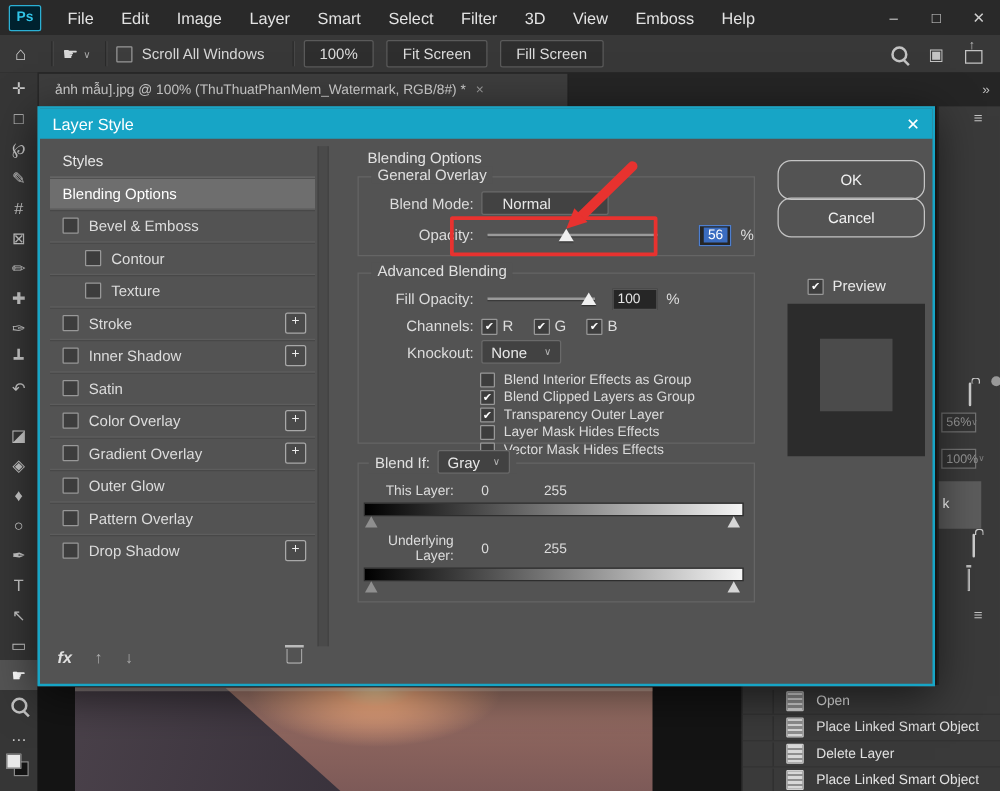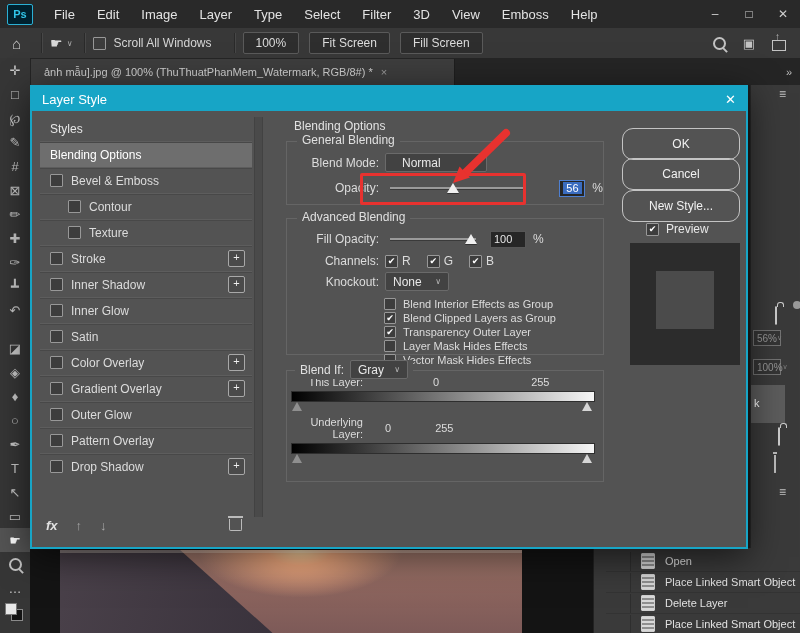--- a/index.html
+++ b/index.html
@@ -59,21 +59,21 @@
     background:
       radial-gradient(ellipse 150px 70px at 52% 0%, #ffdca6 0%, #f0a97e 22%, rgba(190,120,100,0) 68%),
       linear-gradient(180deg,#a37a6d 0%,#8d655e 45%,#7d5a58 100%);}
   #photo::before{content:"";position:absolute;inset:0;
       clip-path:polygon(0 0,26% 0,46% 100%,0 100%);
       background:linear-gradient(105deg,#4a414a 0%,#322c36 70%);}
   #photo::after{content:"";position:absolute;left:0;top:0;width:100%;height:3px;background:rgba(255,243,225,.35);}
 
   
   #history{left:593px;top:548px;width:207px;height:85px;background:#3a3a3a;border-left:1px solid #222;padding-top:3px;box-sizing:border-box;}
-  .hrow{height:20px;display:flex;align-items:center;border-bottom:1px solid #333;margin-left:12px;}
+  .hrow{height:20px;display:flex;align-items:center;border-bottom:1px solid #333;}
   .hwell{width:14px;height:19px;border-right:1px solid #2e2e2e;flex:none;}
   .doc-icon{width:12px;height:14px;margin-left:8px;flex:none;border-radius:1px;background:
      repeating-linear-gradient(180deg,#d8d8d8 0 2px,#8f8f8f 2px 4px);border:1px solid #cfcfcf;}
   .hrow span{margin-left:10px;font-size:11px;color:#e2e2e2;white-space:nowrap;}
 
   
   #rightstrip{left:750px;top:85px;width:50px;height:463px;background:#3a3a3a;border-left:1px solid #282828;}
   .rs{position:absolute;color:#c5c5c5;}
   .lockic{width:9px;height:7px;border:1px solid #ccc;border-radius:1px;position:relative;}
   .lockic::before{content:"";position:absolute;top:-5px;left:1px;width:5px;height:4px;border:1px solid #ccc;border-bottom:none;border-radius:3px 3px 0 0;}
@@ -154,21 +154,21 @@
 <body>
 
 <div id="app">
 
   <div id="menubar" class="abs">
     <div id="ps-logo">Ps</div>
     <span class="menu-item">File</span>
     <span class="menu-item">Edit</span>
     <span class="menu-item">Image</span>
     <span class="menu-item">Layer</span>
-    <span class="menu-item">Type</span>
+    <span class="menu-item">Smart</span>
     <span class="menu-item">Select</span>
     <span class="menu-item">Filter</span>
     <span class="menu-item">3D</span>
     <span class="menu-item">View</span>
     <span class="menu-item">Emboss</span>
     <span class="menu-item">Help</span>
     <div id="win-controls">
       <span class="winbtn">–</span>
       <span class="winbtn">□</span>
       <span class="winbtn">✕</span>
@@ -354,24 +354,20 @@
           <span>Stroke</span>
           <span class="plus">+</span>
         </div>
         <div class="srow">
           <span class="cb"></span>
           <span>Inner Shadow</span>
           <span class="plus">+</span>
         </div>
         <div class="srow">
           <span class="cb"></span>
-          <span>Inner Glow</span>
-        </div>
-        <div class="srow">
-          <span class="cb"></span>
           <span>Satin</span>
         </div>
         <div class="srow">
           <span class="cb"></span>
           <span>Color Overlay</span>
           <span class="plus">+</span>
         </div>
         <div class="srow">
           <span class="cb"></span>
           <span>Gradient Overlay</span>
@@ -396,21 +392,21 @@
         <span id="fx-ic">fx</span>
         <span class="updown">↑</span>
         <span class="updown">↓</span>
         <span class="trash" style="margin-left:auto;margin-right:10px;"></span>
       </div>
 
       <div id="main">
         <div id="panel-title">Blending Options</div>
 
         <div class="grp" style="top:30px;height:64px;">
-          <span class="glabel">General Blending</span>
+          <span class="glabel">General Overlay</span>
           <div class="frow" style="margin-top:11px;">
             <span class="flabel">Blend Mode:</span>
             <span class="dd" style="width:102px;padding-left:16px;">
               <span>Normal</span>
               <span class="ch">∨</span>
             </span>
           </div>
           <div class="frow" style="margin-top:7px;">
             <span class="flabel">Opacity:</span>
             <span class="sliderbox" style="width:150px;">
@@ -488,21 +484,21 @@
         </div>
 
         <div class="grp" style="top:259px;height:112px;">
           <span class="glabel" style="display:flex;align-items:center;gap:6px;top:-11px;left:8px;">
             <span>Blend If:</span>
             <span class="dd" style="width:58px;height:19px;">
               <span>Gray</span>
               <span class="ch">∨</span>
             </span>
           </span>
-          <div class="bif-nums" style="margin-top:5px;gap:48px;">
+          <div class="bif-nums" style="margin-top:16px;">
             <span class="lb">This Layer:</span>
             <span class="n0">0</span>
             <span class="n255">255</span>
           </div>
           <div class="gradbar" style="margin:3px 8px 0 4px;">
             <span class="gtri dark" style="left:0;bottom:-10px;"></span>
             <span class="gtri" style="right:2px;bottom:-10px;"></span>
           </div>
           <div class="bif-nums" style="margin-top:14px;">
             <span class="lb">Underlying Layer:</span>
@@ -512,21 +508,20 @@
           <div class="gradbar" style="margin:3px 8px 0 4px;">
             <span class="gtri dark" style="left:0;bottom:-10px;"></span>
             <span class="gtri" style="right:2px;bottom:-10px;"></span>
           </div>
         </div>
       </div>
 
       <div id="dlg-right">
         <div class="pill" style="top:17px;">OK</div>
         <div class="pill" style="top:47px;">Cancel</div>
-        <div class="pill" style="top:79px;">New Style...</div>
         <div id="preview-row">
           <span class="cb">
               <i>✔</i>
             </span>
           <span>Preview</span>
         </div>
         <div id="thumb">
           <div class="inner"></div>
         </div>
       </div>

